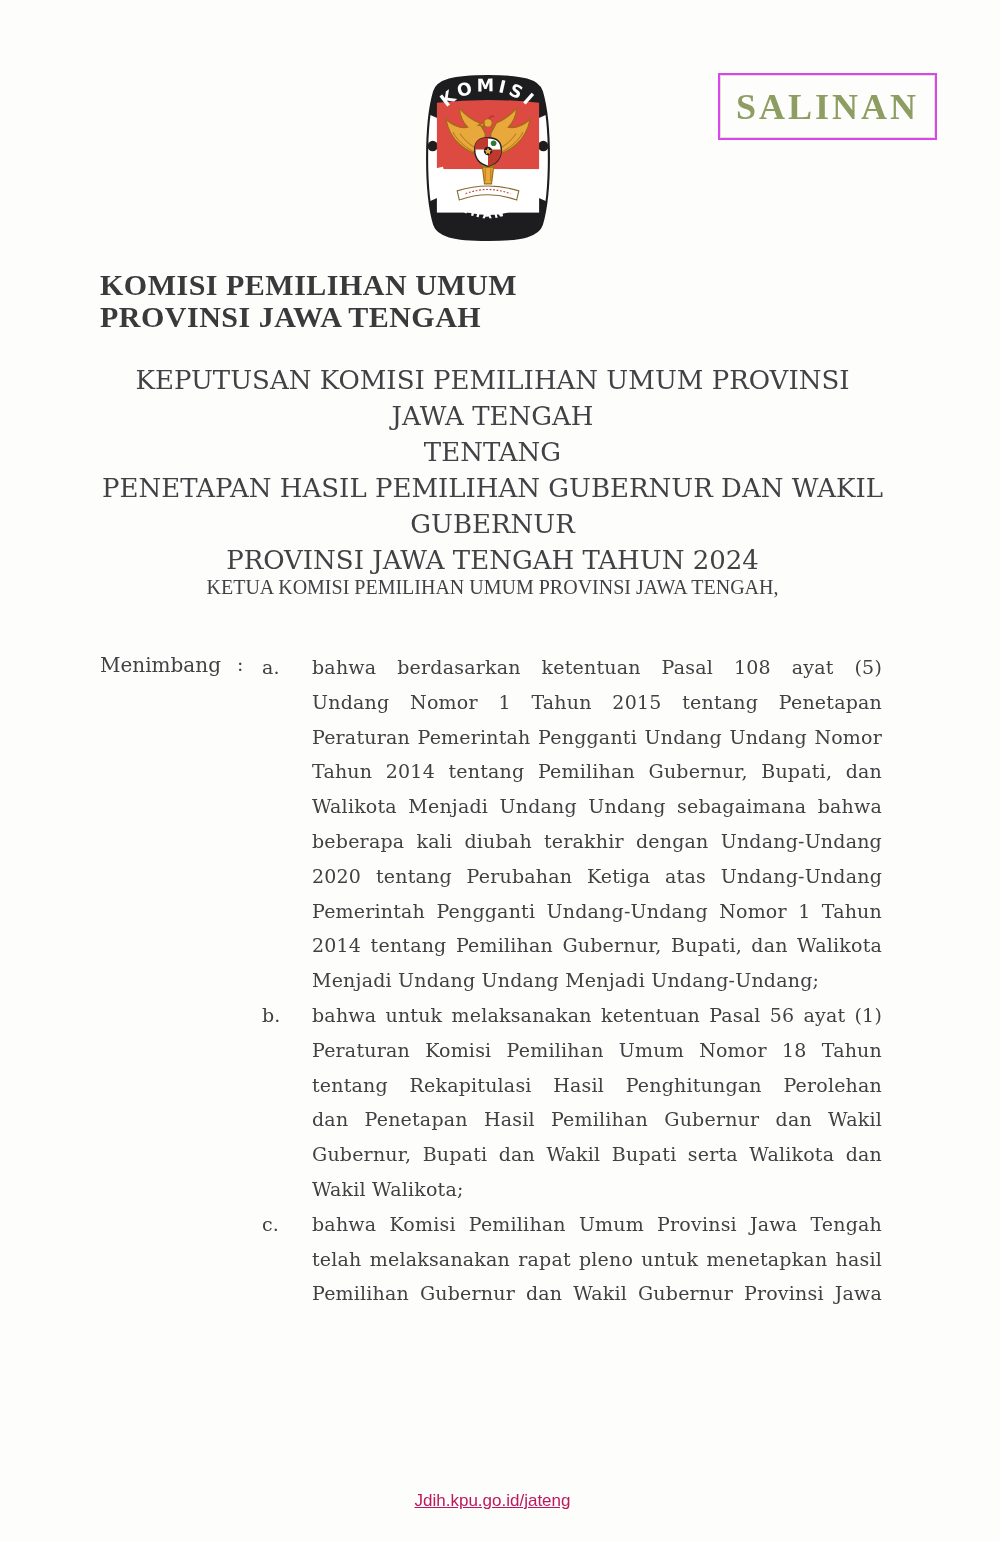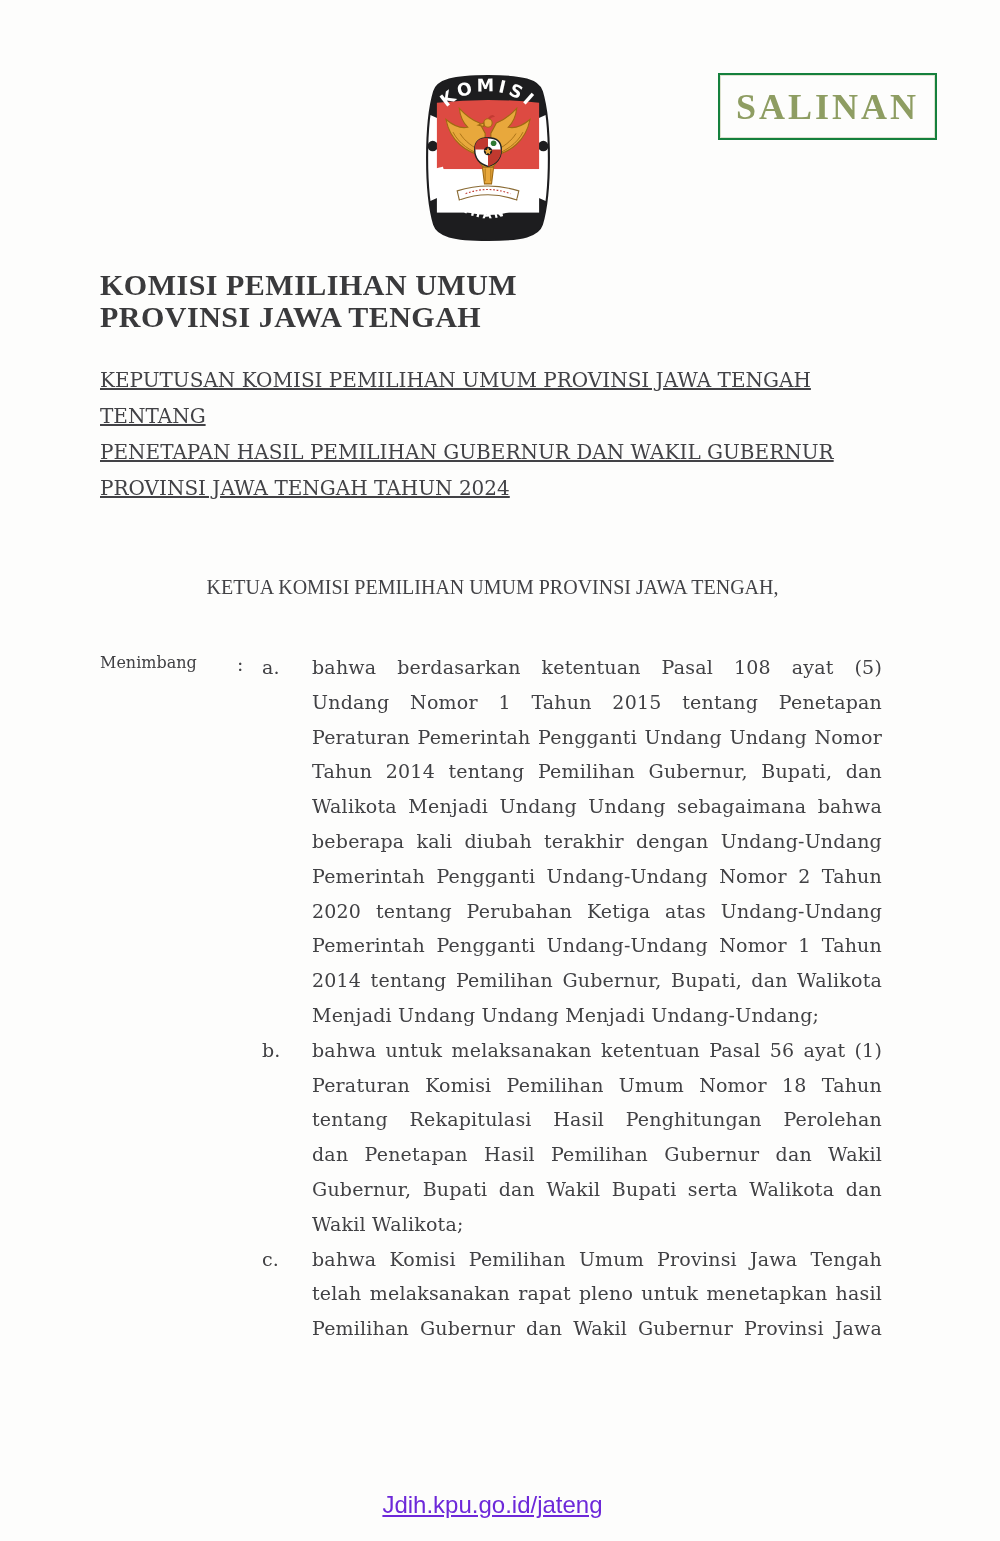--- a/index.html
+++ b/index.html
@@ -12,69 +12,68 @@
     overflow:hidden;
   }
   .page { position:absolute; inset:0; }
 
   
   .logo { position:absolute; left:418px; top:70px; width:140px; height:176px; }
 
   
   .stamp {
     position:absolute; left:718px; top:73px; width:215px; height:63px;
-    border:2px solid #15803d;
+    border:2px solid #d946ef;
     box-shadow: inset 0 0 0 1px rgba(162,176,122,.35);
     display:flex; align-items:center; justify-content:center;
     background:transparent;
   }
   .stamp span {
     font-family:"Liberation Serif", serif;
     font-weight:700; font-size:36px; letter-spacing:3px;
     color:#8e9d62;
   }
 
   
   .org-header {
     position:absolute; left:100px; top:269px; width:785px;
     font-family:Liberation Serif, serif;
     font-weight:700; font-size:30px; line-height:32px;
     letter-spacing:0.5px; color:#3a3a3c;
   }
   .title-block {
     position:absolute; left:100px; top:362px; width:785px;
-    font-size:20px; line-height:36px;
+    text-align:center; font-size:26px; line-height:36px;
     color:#424246;
-    text-decoration:underline;
   }
   .salutation {
     position:absolute; left:100px; top:576px; width:785px;
     text-align:center; font-size:20px; color:#424246;font-family:Liberation Serif, serif;
   }
 
   
-  .menimbang-label { position:absolute; left:100px; top:653px; font-size:16px; }
+  .menimbang-label { position:absolute; left:100px; top:653px; font-size:20px; }
   .menimbang-colon { position:absolute; left:237px; top:653px; font-size:19px; }
   .items {
     position:absolute; left:262px; top:650px; width:620px;
     font-size:19px; line-height:34.8px; letter-spacing:0.2px;
   }
   .item { position:relative; }
   .item-label { position:absolute; left:0; top:0; }
   .item-lines { margin-left:50px; width:570px; }
   .jline { text-align:justify; text-align-last:justify; height:34.8px; overflow:hidden; }
   .jline.endline { text-align-last:left; }
 
   
   .footer {
     position:absolute; left:100px; top:1491px; width:785px; text-align:center;
   }
   .footer a {
     font-family:"Liberation Sans", sans-serif;
-    font-size:24px; color:#6d28d9; text-decoration:underline;text-align:right;
+    font-size:17px; color:#be185d; text-decoration:underline;text-align:right;
   }
 </style>
 </head>
 <body>
 
 <div class="page">
 
   <div class="logo">
     <svg viewBox="0 0 200 250" width="140" height="176">
       <defs>
@@ -166,21 +165,20 @@
 
     <div class="item">
       <span class="item-label">a.</span>
       <div class="item-lines">
         <div class="jline">bahwa berdasarkan ketentuan Pasal 108 ayat (5) Undang-</div>
         <div class="jline">Undang Nomor 1 Tahun 2015 tentang Penetapan</div>
         <div class="jline">Peraturan Pemerintah Pengganti Undang Undang Nomor 1</div>
         <div class="jline">Tahun 2014 tentang Pemilihan Gubernur, Bupati, dan</div>
         <div class="jline">Walikota Menjadi Undang Undang sebagaimana bahwa</div>
         <div class="jline">beberapa kali diubah terakhir dengan Undang-Undang</div>
-        <div class="jline">Pemerintah Pengganti Undang-Undang Nomor 2 Tahun</div>
         <div class="jline">2020 tentang Perubahan Ketiga atas Undang-Undang</div>
         <div class="jline">Pemerintah Pengganti Undang-Undang Nomor 1 Tahun</div>
         <div class="jline">2014 tentang Pemilihan Gubernur, Bupati, dan Walikota</div>
         <div class="jline endline">Menjadi Undang Undang Menjadi Undang-Undang;</div>
       </div>
     </div>
 
     <div class="item">
       <span class="item-label">b.</span>
       <div class="item-lines">

